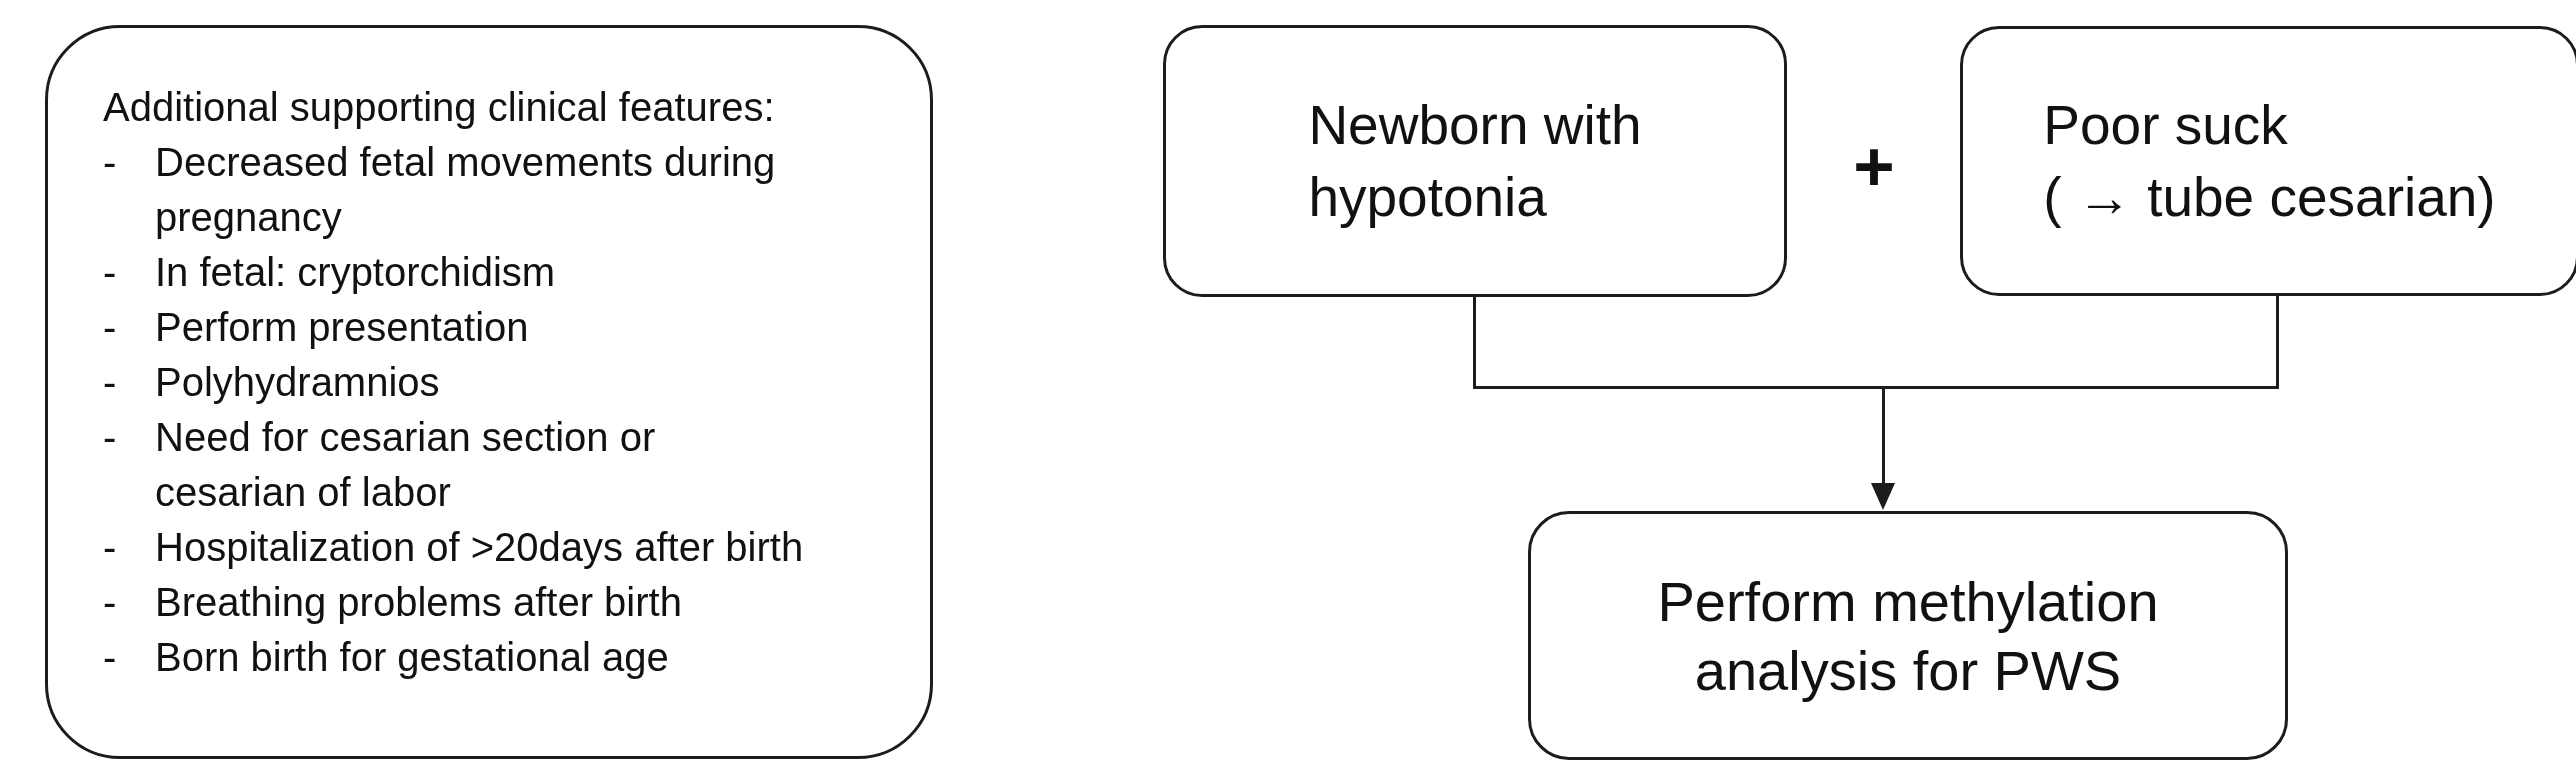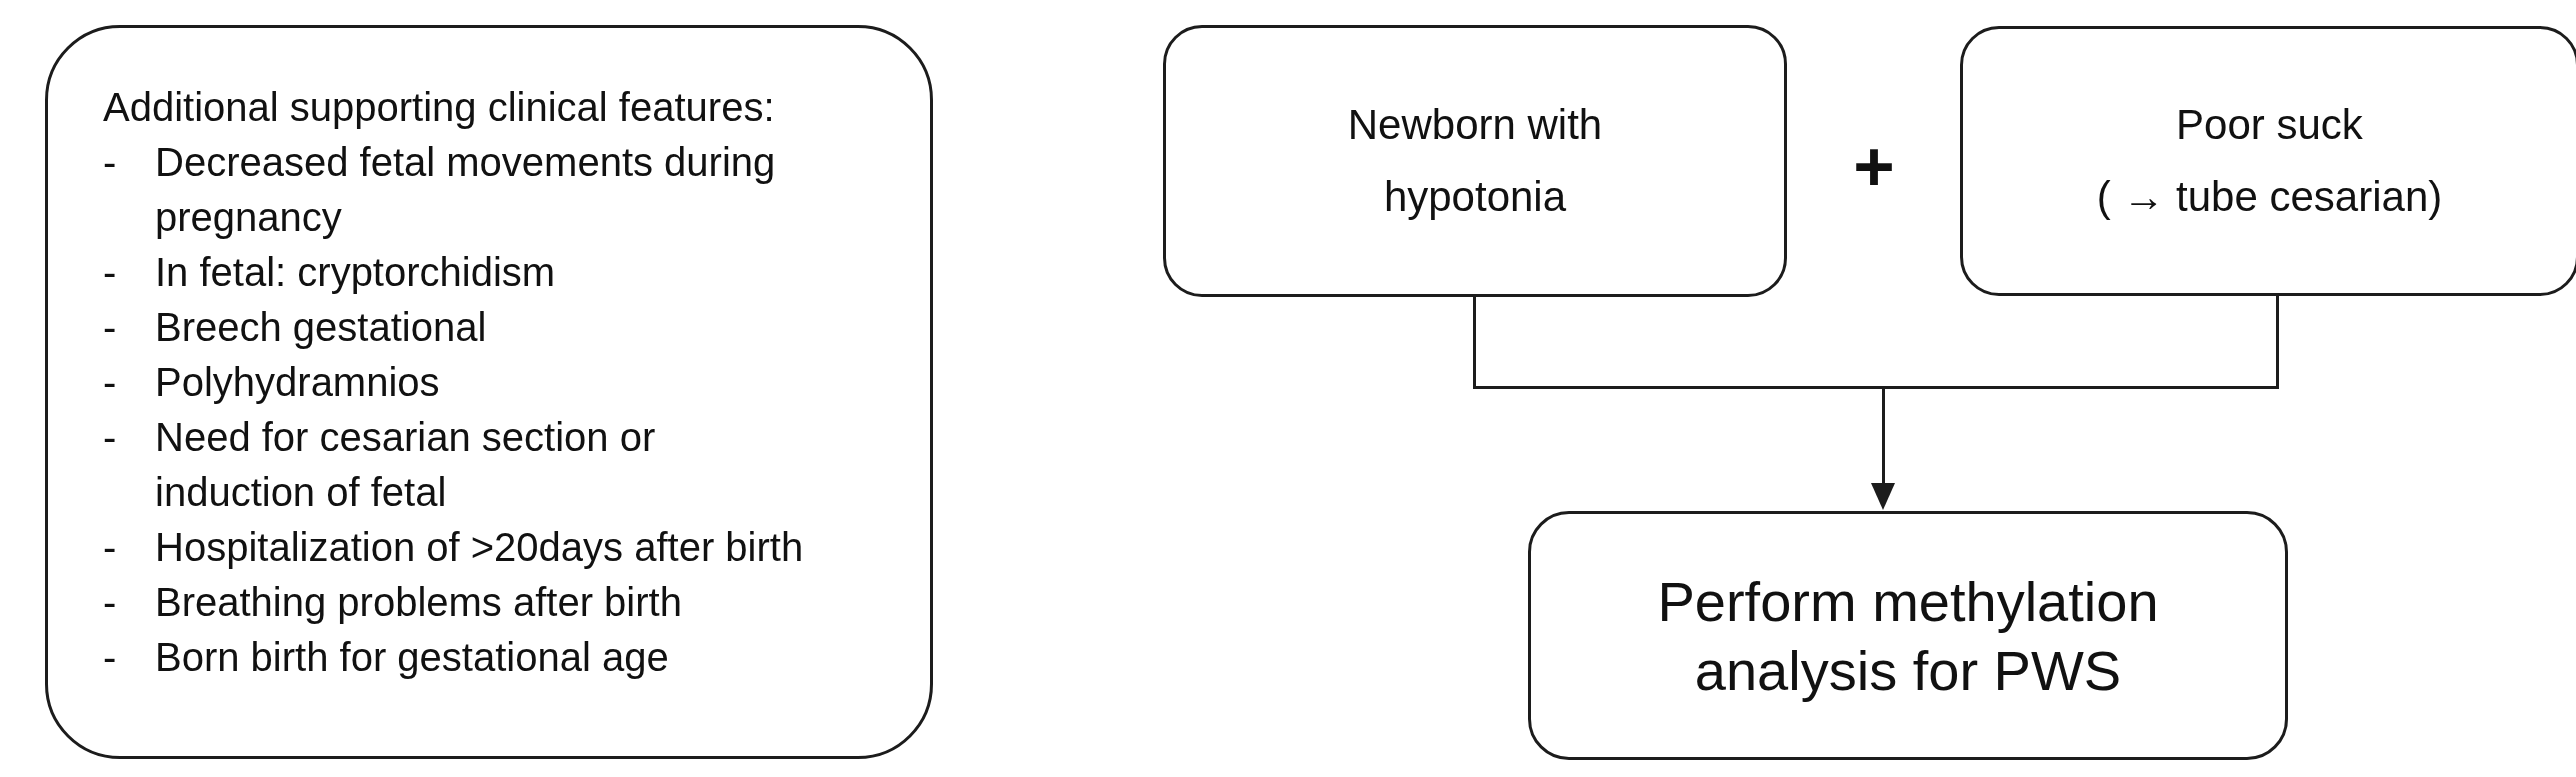--- a/index.html
+++ b/index.html
@@ -48,22 +48,21 @@
   }
   .feature-text {
     flex: 1 1 auto;
     white-space: pre-line;
   }
   
   .condition-box {
     display: flex;
     align-items: center;
     justify-content: center;
-    text-align: center;
-    font-size: 42px;
+    font-size: 55px;
     line-height: 72px;
     white-space: pre-line;
     border-radius: 39px;
   }
   .newborn-box {
     left: 1143px;
     top: 25px;
     width: 624px;
     height: 272px;
   }
@@ -151,30 +150,30 @@
         <span class="feature-dash">-</span>
         <span class="feature-text">Decreased fetal movements during
 pregnancy</span>
       </div>
       <div class="feature-item">
         <span class="feature-dash">-</span>
         <span class="feature-text">In fetal: cryptorchidism</span>
       </div>
       <div class="feature-item">
         <span class="feature-dash">-</span>
-        <span class="feature-text">Breech gestational</span>
+        <span class="feature-text">Perform presentation</span>
       </div>
       <div class="feature-item">
         <span class="feature-dash">-</span>
         <span class="feature-text">Polyhydramnios</span>
       </div>
       <div class="feature-item">
         <span class="feature-dash">-</span>
         <span class="feature-text">Need for cesarian section or
-induction of fetal</span>
+cesarian of labor</span>
       </div>
       <div class="feature-item">
         <span class="feature-dash">-</span>
         <span class="feature-text">Hospitalization of &gt;20days after birth</span>
       </div>
       <div class="feature-item">
         <span class="feature-dash">-</span>
         <span class="feature-text">Breathing problems after birth</span>
       </div>
       <div class="feature-item">

